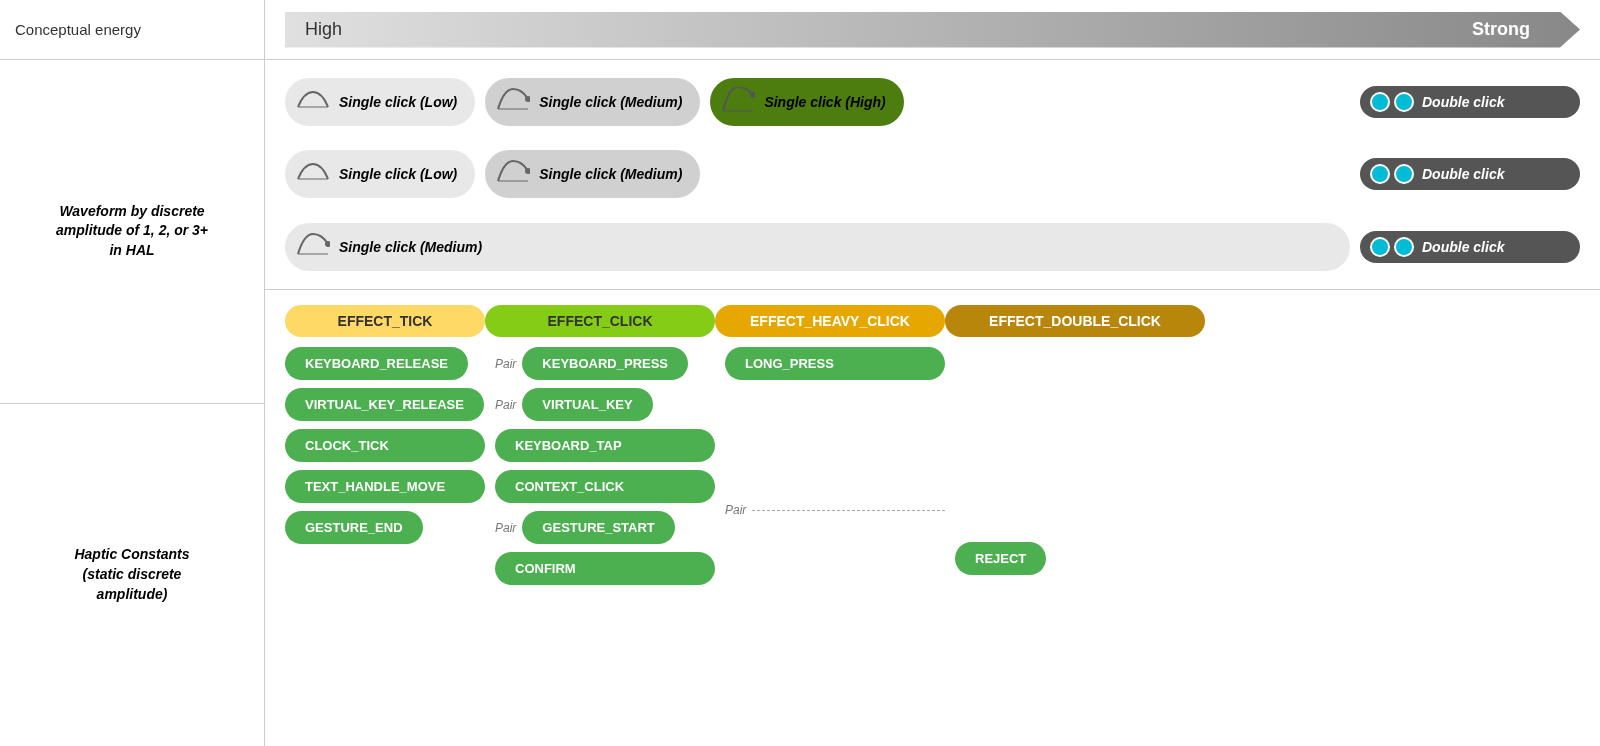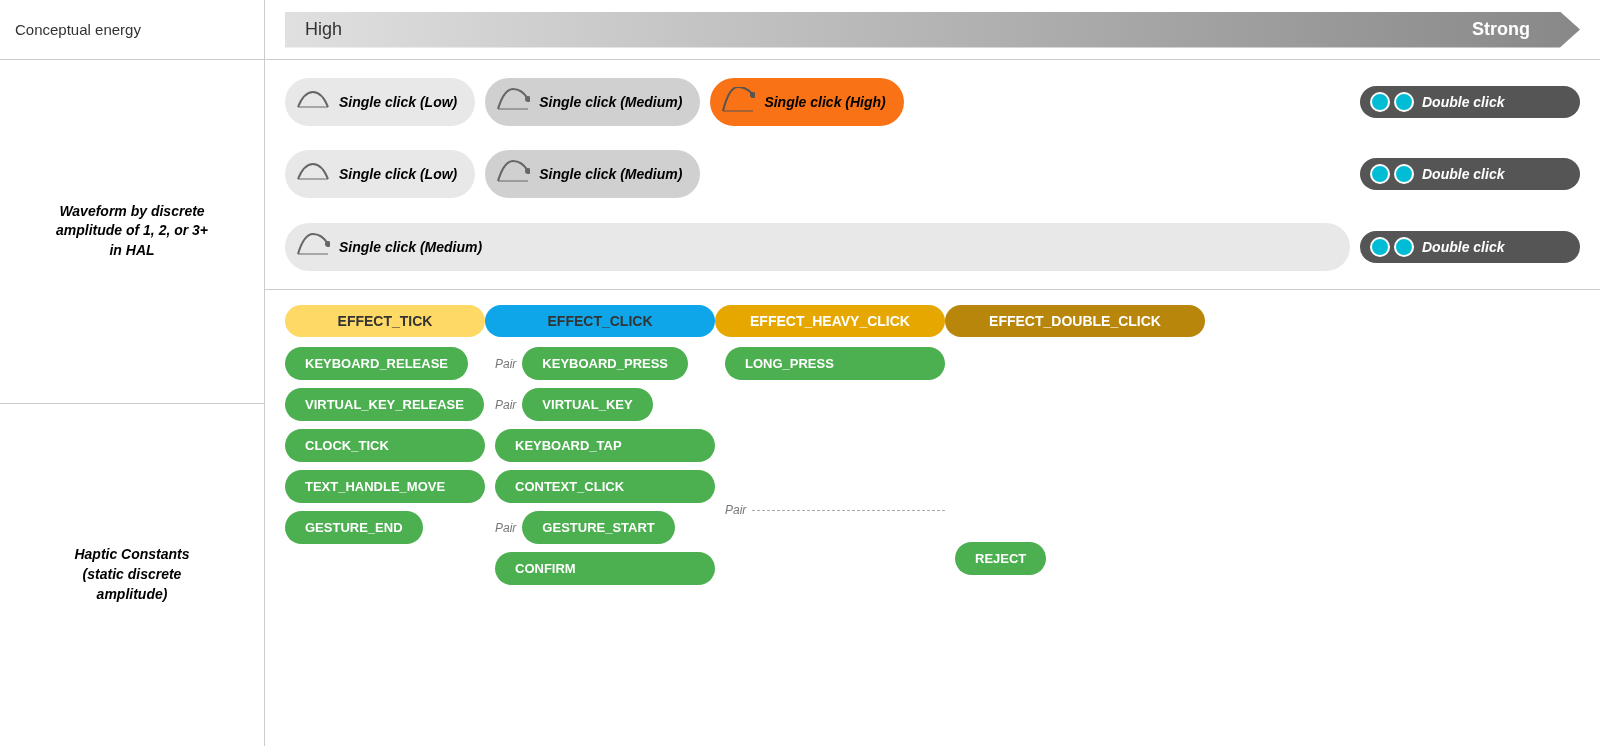--- a/index.html
+++ b/index.html
@@ -117,21 +117,21 @@
       font-style: italic;
       font-weight: bold;
       white-space: nowrap;
     }
 
     .waveform-pill.medium {
       background: #d0d0d0;
     }
 
     .waveform-pill.darker {
-      background: #f97316;
+      background: #4d7c0f;
     }
 
     .waveform-pill-large {
       flex: 1;
       display: flex;
       align-items: center;
       gap: 8px;
       background: #e8e8e8;
       border-radius: 30px;
       padding: 6px 18px 6px 10px;
@@ -189,21 +189,21 @@
     .effect-label {
       border-radius: 25px;
       padding: 8px 20px;
       font-size: 14px;
       font-weight: bold;
       text-align: center;
       white-space: nowrap;
     }
 
     .effect-tick { background: #ffd966; color: #333; }
-    .effect-click { background: #0ea5e9; color: #333; }
+    .effect-click { background: #84cc16; color: #333; }
     .effect-heavy { background: #e6a800; color: #fff; }
     .effect-double { background: #b8860b; color: #fff; }
 
     .haptic-btn {
       background: #4caf50;
       color: #fff;
       border-radius: 25px;
       padding: 9px 20px;
       font-size: 13px;
       font-weight: bold;

